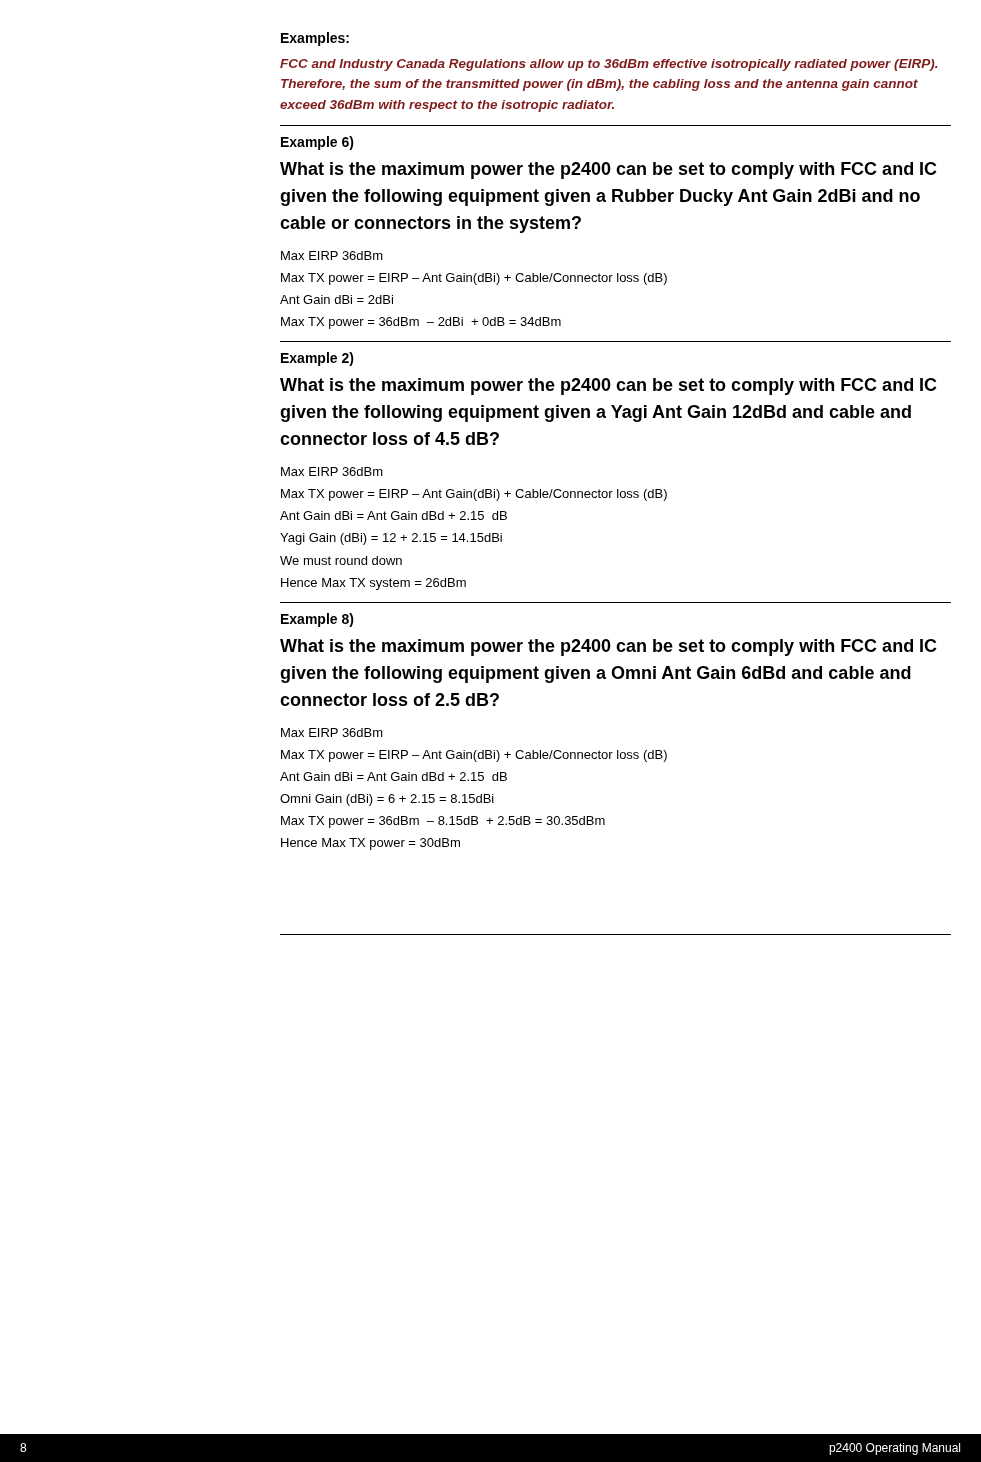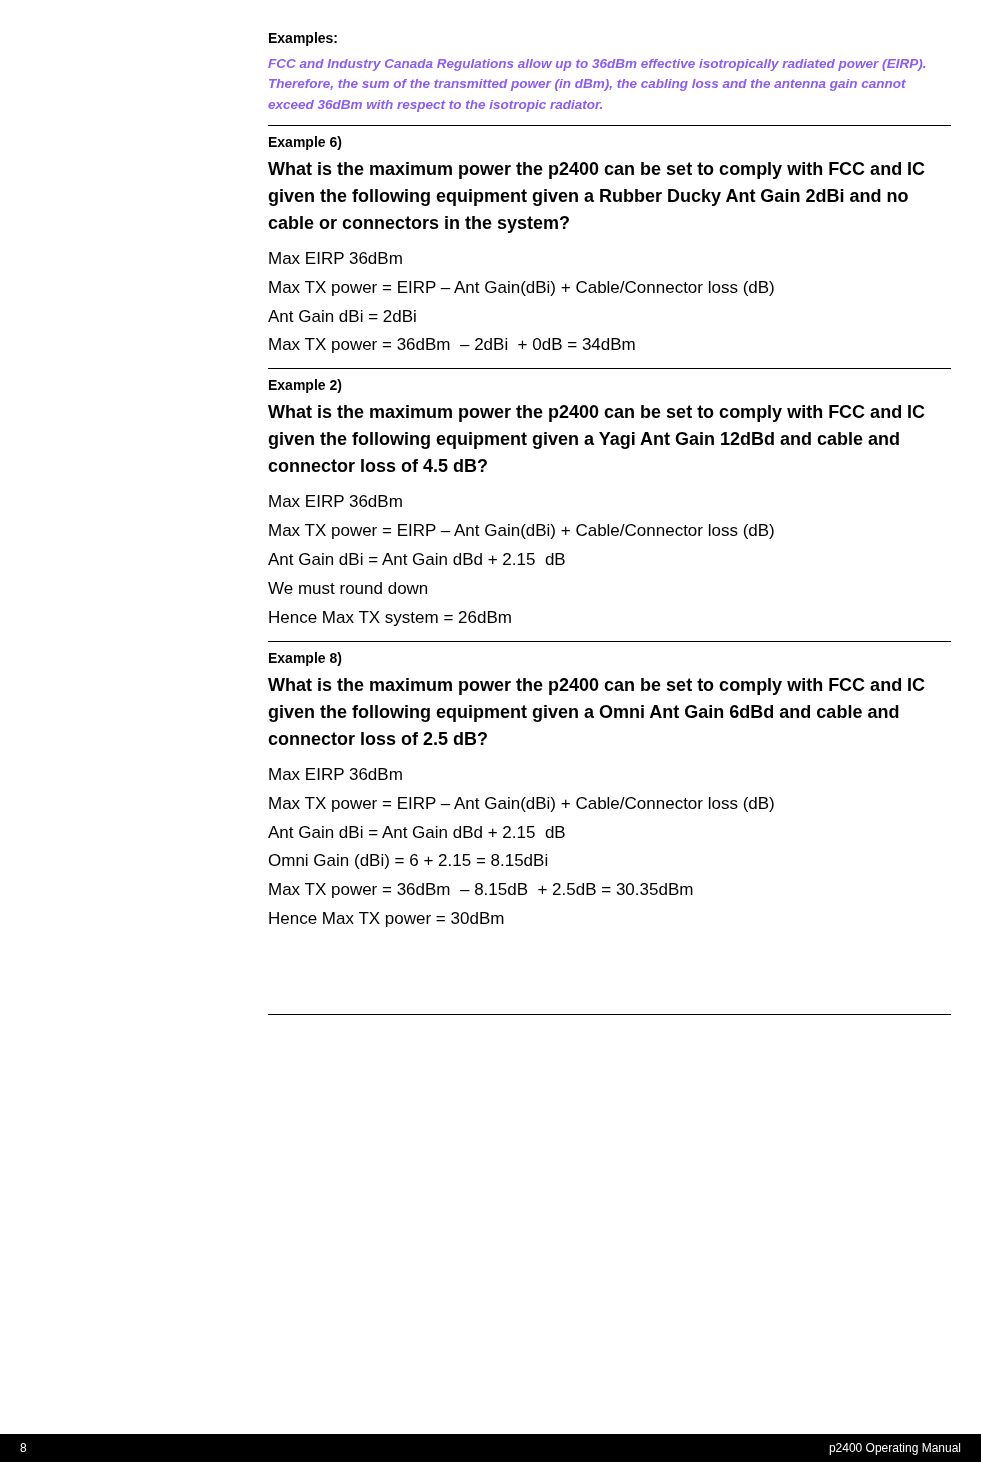--- a/index.html
+++ b/index.html
@@ -8,36 +8,36 @@
       font-family: "Times New Roman", Times, serif;
       font-size: 14px;
       color: #000;
       width: 981px;
       min-height: 1462px;
       position: relative;
     }
     .page {
       width: 981px;
       min-height: 1462px;
-      padding: 20px 0 40px 0;
+      padding: 20px 0 40px 12px;
       position: relative;
     }
     .content-area {
       margin-left: 268px;
       margin-right: 30px;
       padding-top: 10px;
     }
     .examples-label {
       font-family: Arial, sans-serif;
       font-weight: bold;
       font-size: 14px;
       margin-bottom: 8px;
     }
     .intro-text {
-      color: #8b5cf6;
+      color: #7f1d1d;
       font-family: Arial, sans-serif;
       font-size: 13.5px;
       font-weight: bold;
       font-style: italic;
       line-height: 1.5;
       margin-bottom: 10px;
     }
     .intro-text .eirp-word {
       font-style: italic;
     }
@@ -54,21 +54,21 @@
     }
     .example-question {
       font-family: Arial, sans-serif;
       font-weight: bold;
       font-size: 18px;
       line-height: 1.5;
       margin-bottom: 8px;
     }
     .example-body p {
       font-family: Arial, sans-serif;
-      font-size: 17px;
+      font-size: 13px;
       line-height: 1.7;
       margin-bottom: 0;
     }
     .footer-bar {
       position: absolute;
       bottom: 0;
       left: 0;
       right: 0;
       height: 28px;
       background: #000;
@@ -118,20 +118,21 @@
     <div class="example-heading">Example 2)</div>
     <div class="example-question">
       What is the maximum power the p2400 can be set to comply with FCC
       and IC given the following equipment given a Yagi Ant Gain 12dBd and
       cable and connector loss of 4.5 dB?
     </div>
     <div class="example-body">
       <p>Max EIRP 36dBm</p>
       <p>Max TX power = EIRP – Ant Gain(dBi) + Cable/Connector loss (dB)</p>
       <p>Ant Gain dBi = Ant Gain dBd + 2.15 &nbsp;dB</p>
+      <p>Yagi Gain (dBi) = 12 + 2.15 = 14.15dBi</p>
       <p>We must round down</p>
       <p>Hence Max TX system = 26dBm</p>
     </div>
 
     <hr class="section-divider">
 
     <div class="example-heading">Example 8)</div>
     <div class="example-question">
       What is the maximum power the p2400 can be set to comply with FCC
       and IC given the following equipment given a Omni Ant Gain 6dBd and

